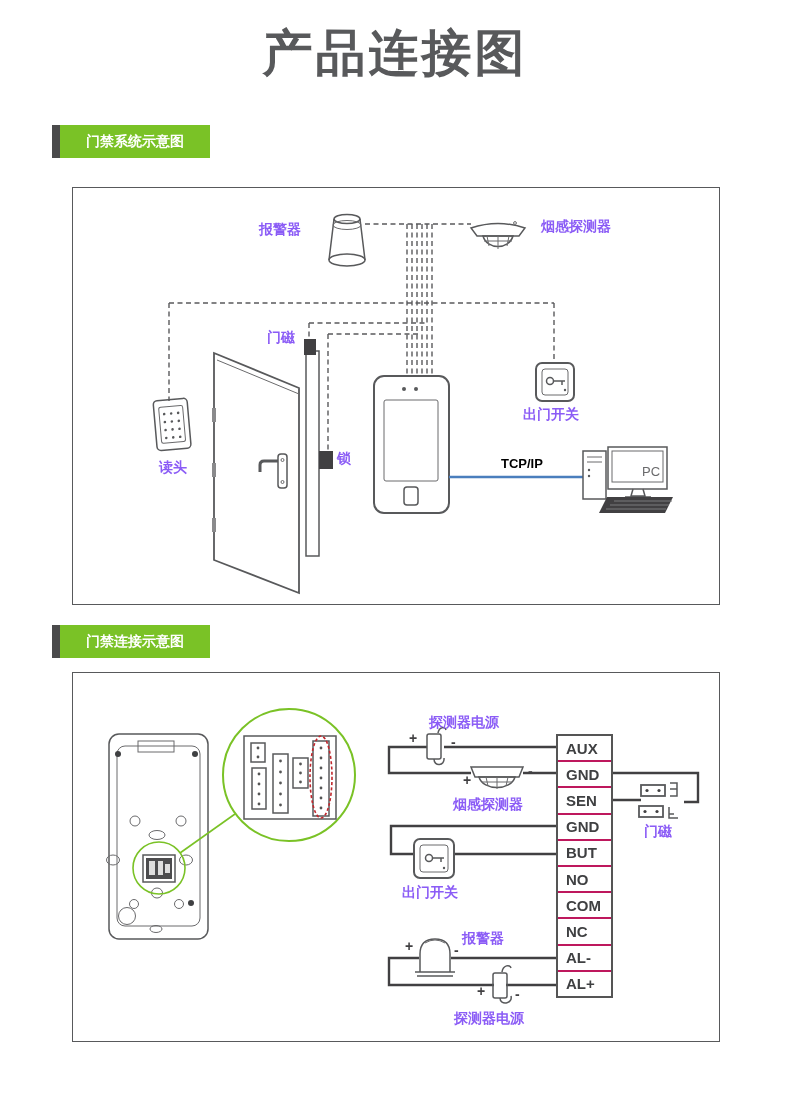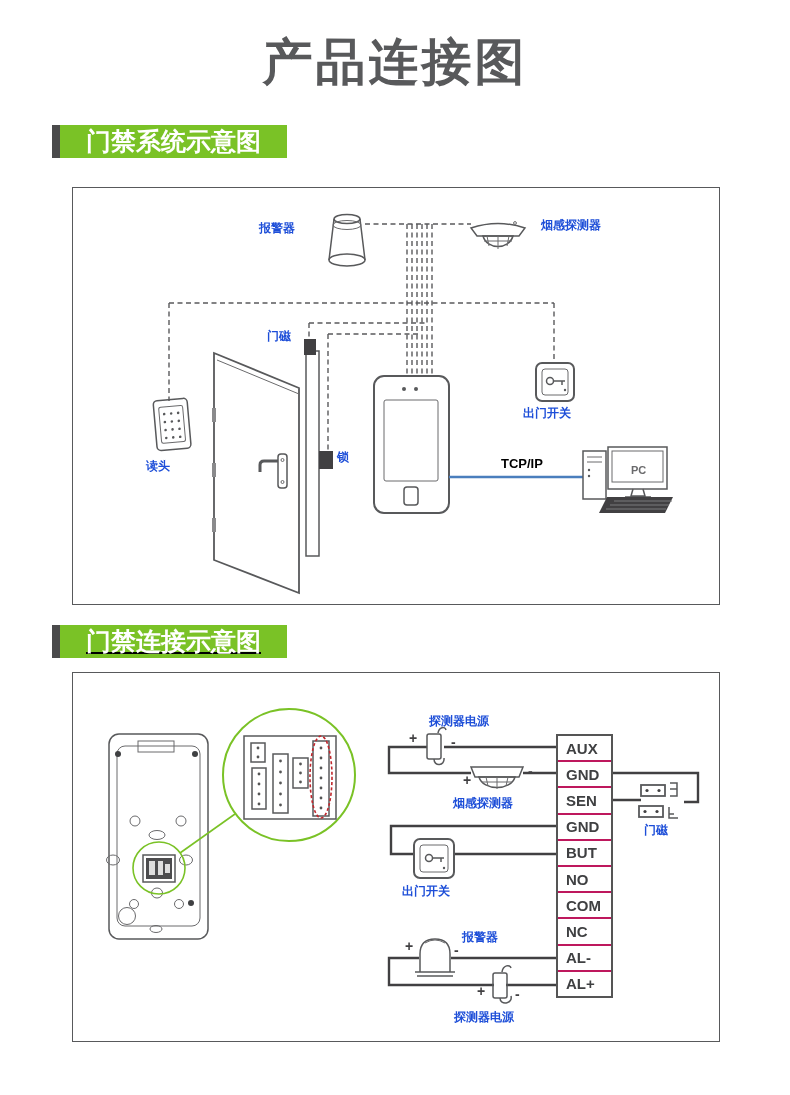--- a/index.html
+++ b/index.html
@@ -1,28 +1,28 @@
 <!DOCTYPE html>
 <html><head>
 <meta charset="utf-8">
 <style>
   html,body{margin:0;padding:0;background:#fff;}
   #stage{position:relative;width:790px;height:1095px;background:#fff;overflow:hidden;
          font-family:"Liberation Sans","DejaVu Sans",sans-serif;}
-  .page-title{position:absolute;top:29px;left:0;width:790px;text-align:center;
+  .page-title{position:absolute;top:20px;left:0;width:790px;text-align:center;
     font-size:50px;font-weight:700;color:#58595b;letter-spacing:3px;}
   .section-tab{position:absolute;left:52px;display:flex;align-items:stretch;height:33px;}
   .tab-notch{width:8px;background:#4a4a4b;}
-  .tab-label{background:#7ac226;color:#fff;font-size:25px;font-weight:700;
+  .tab-label{background:#7ac226;color:#fff;font-size:14px;font-weight:700;
     line-height:33px;padding:0 26px;white-space:nowrap;}
   .dbox{position:absolute;left:72px;width:646px;border:1px solid #58595b;background:#fff;}
   .dbox svg{position:absolute;left:0;top:0;}
-  .lbl{position:absolute;color:#1d4ed8;font-size:12px;font-weight:600;white-space:nowrap;line-height:1.2;}
+  .lbl{position:absolute;color:#8b5cf6;font-size:14px;font-weight:600;white-space:nowrap;line-height:1.2;}
   .lbl-sm{position:absolute;color:#000000;font-size:13px;font-weight:700;white-space:nowrap;}
-  .lbl-pc{position:absolute;color:#6a6a6c;font-size:11px;font-weight:700;}
+  .lbl-pc{position:absolute;color:#6a6a6c;font-size:13px;font-weight:400;margin-left:11px;}
   .sign{position:absolute;color:#414042;font-size:14px;font-weight:700;line-height:1;}
   .terminal-block{position:absolute;left:483px;top:61px;width:57px;height:264px;
     border:2px solid #555;display:flex;flex-direction:column;box-sizing:border-box;background:#fff;}
   .term-row{flex:1;border-top:2px solid #be185d;display:flex;align-items:center;
     padding-left:8px;font-size:15px;font-weight:700;color:#3f4042;}
   .term-row:first-child{border-top:none;}
   .ln{stroke:#58595b;stroke-width:1.5;fill:none;}
   .dash{stroke:#5a5a5c;stroke-width:1.4;fill:none;stroke-dasharray:5,3.5;}
   .wire{stroke:#414042;stroke-width:2.4;fill:none;}
   .thin{stroke:#6a6a6c;stroke-width:1;fill:none;}
@@ -139,28 +139,28 @@
         <rect class="thin" x="539" y="263" width="51" height="31"></rect>
         <path class="ln" d="M560,301 L558,308 H572 L570,301 M552,309 H578"></path>
         <polygon points="526,325 592,325 600,309 534,309" fill="#414042"></polygon>
         <path d="M533,321 H593 M537,317 H596 M541,313 H599" stroke="#7a7a7c" stroke-width="1"></path>
       </g>
     </svg>
 
     <span class="lbl" style="left:186px;top:33px;">报警器</span>
     <span class="lbl" style="left:468px;top:30px;">烟感探测器</span>
     <span class="lbl" style="left:194px;top:141px;">门磁</span>
-    <span class="lbl" style="left:73px;top:271px;">读头</span>
+    <span class="lbl" style="left:86px;top:271px;">读头</span>
     <span class="lbl" style="left:264px;top:262px;">锁</span>
     <span class="lbl" style="left:450px;top:218px;">出门开关</span>
     <span class="lbl-sm" style="left:428px;top:268px;">TCP/IP</span>
     <span class="lbl-pc" style="left:558px;top:276px;">PC</span>
   </div>
 
-  <div class="section-tab" style="top:625px;text-decoration:underline;">
+  <div class="section-tab" style="top:625px;">
     <div class="tab-notch"></div>
     <div class="tab-label">门禁连接示意图</div>
   </div>
 
   <div class="dbox" style="top:672px;height:368px;">
     <svg width="646" height="368" viewBox="0 0 646 368">
 
       <g>
         <rect class="ln" x="36" y="61" width="99" height="205" rx="10"></rect>
         <rect class="thin" x="44" y="73" width="83" height="180" rx="8"></rect>

